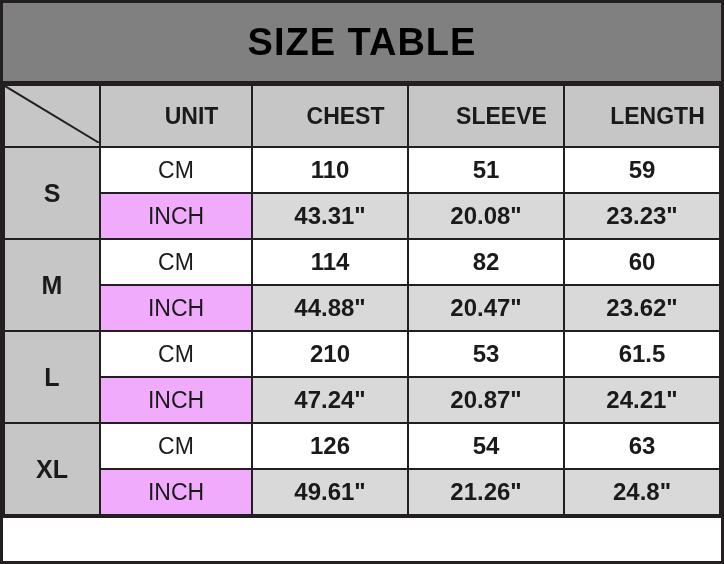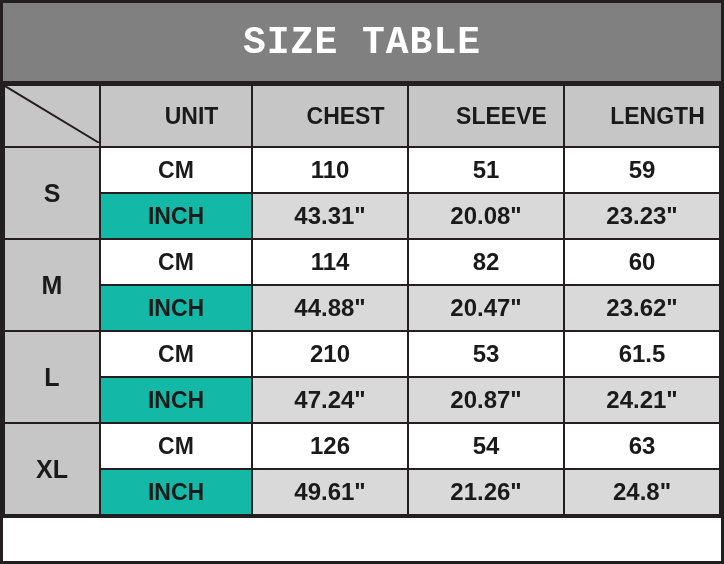--- a/index.html
+++ b/index.html
@@ -28,23 +28,23 @@
     background: #808080;
     border-bottom: 3px solid #231f20;
     display: flex;
     align-items: center;
     justify-content: center;
     flex: none;
   }
   .title-bar .title {
     font-size: 38px;
     font-weight: bold;
-    color: #ffffff;
+    color: #000000;
     letter-spacing: 1px;
-    font-family: Liberation Mono, monospace;
+    font-family: Liberation Sans, sans-serif;
   }
   table.size-table {
     border-collapse: collapse;
     table-layout: fixed;
     width: 100%;
     flex: none;
   }
   table.size-table td {
     border: 2px solid #231f20;
     text-align: center;
@@ -75,25 +75,25 @@
     inset: 0;
     display: block;
   }
   .size-cell {
     background: #c6c6c6;
     font-size: 25px;
     font-weight: bold;
   }
   .unit-cell {
     font-size: 23px;
-    font-weight: bold;
+    font-weight: normal;
     background: #ffffff;
   }
   .unit-cell.shade {
-    background: #14b8a6;
+    background: #f0abfc;
   }
   .val-cell {
     font-size: 24px;
     font-weight: bold;
     background: #ffffff;
     margin-left: 16px;
   }
   .val-cell.shade {
     background: #d9d9d9;
   }

